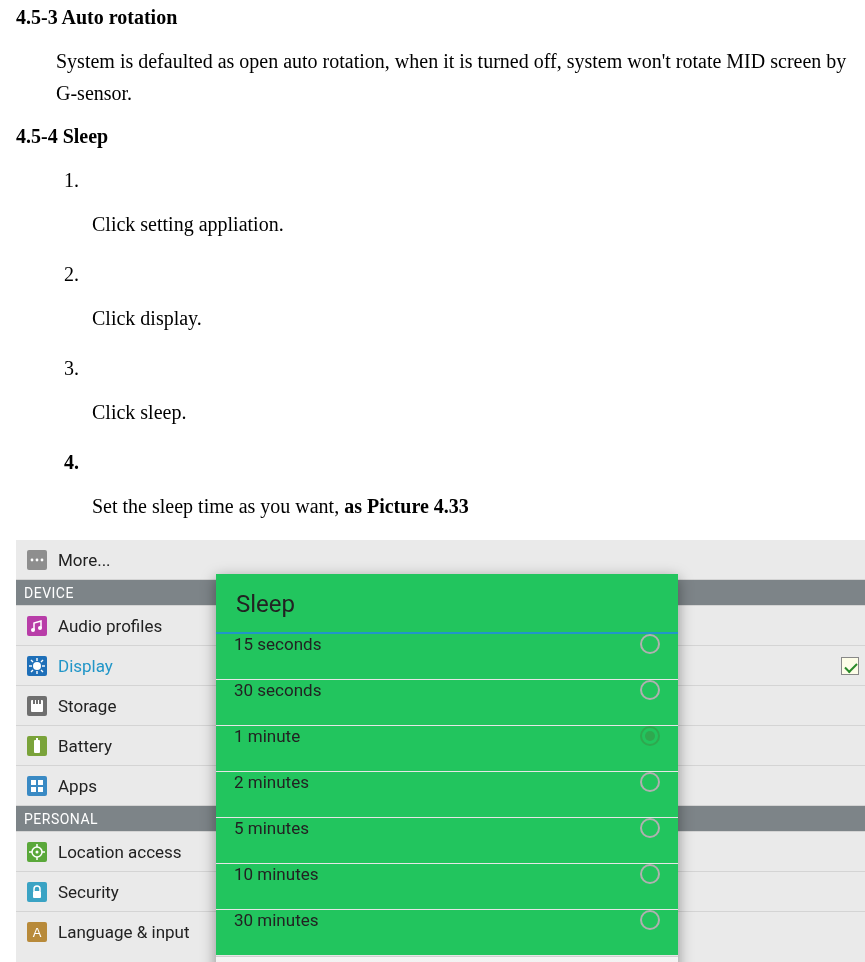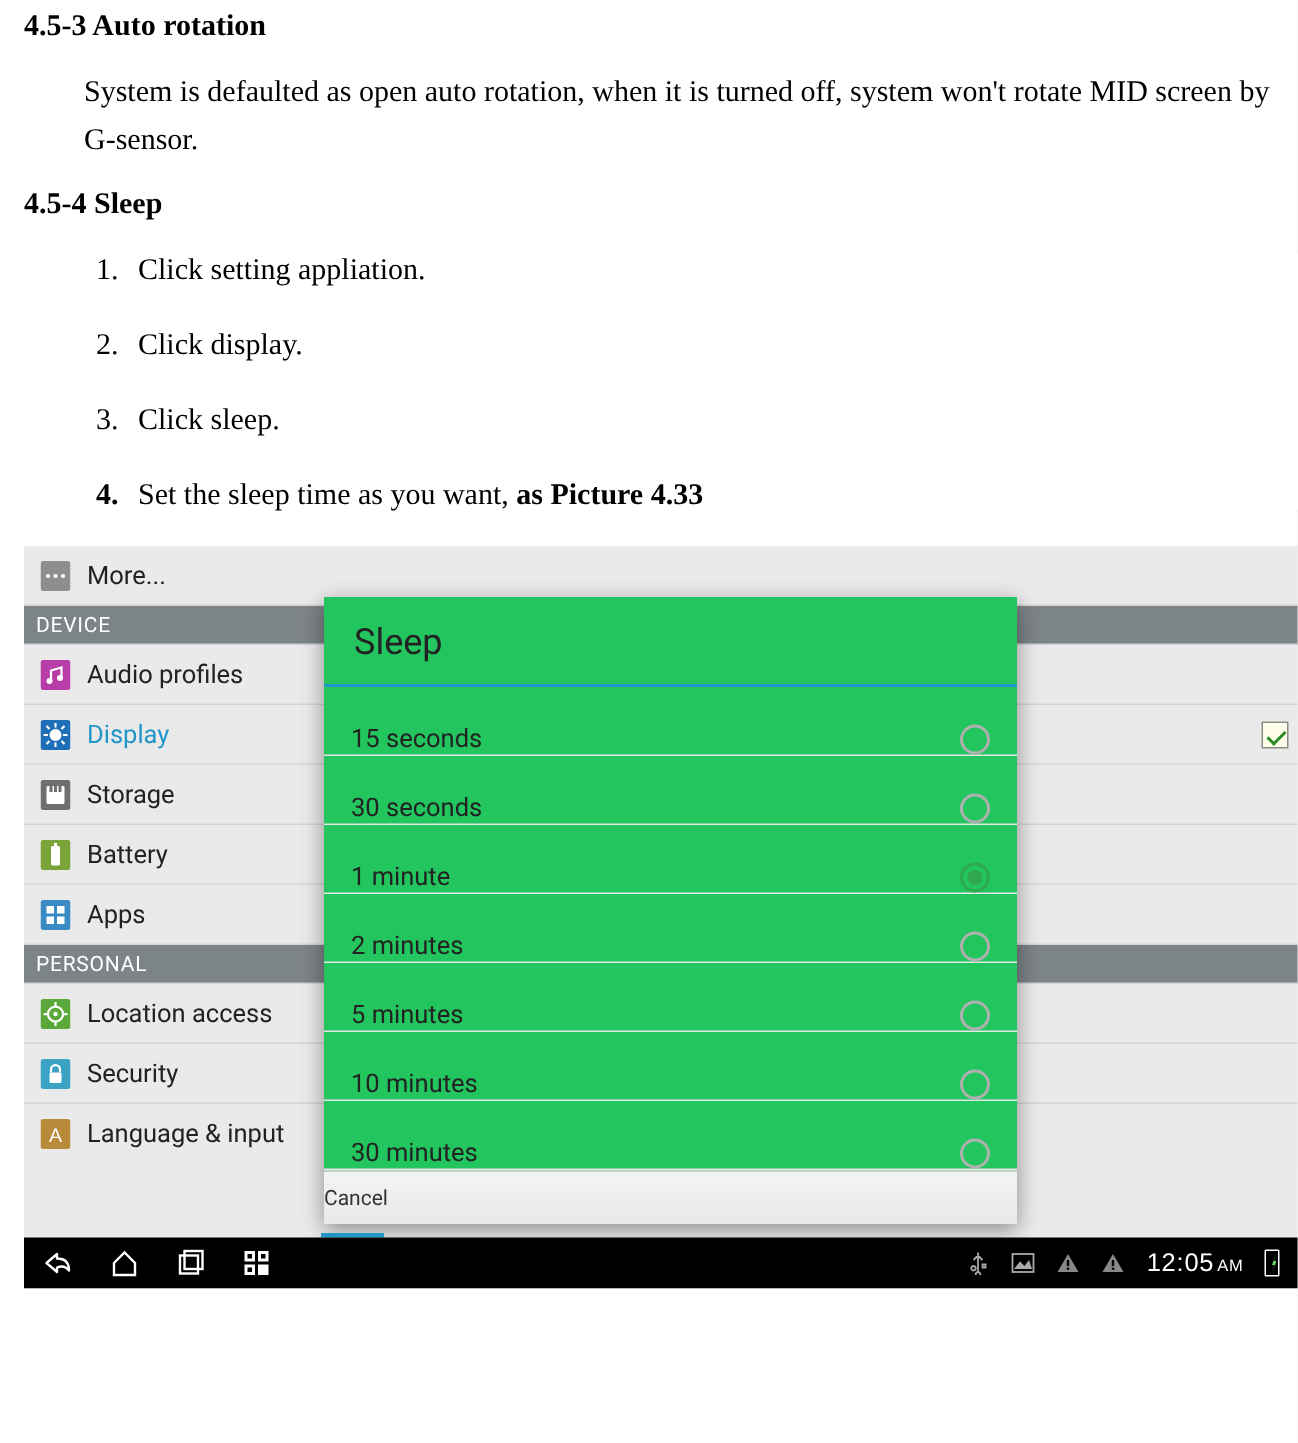--- a/index.html
+++ b/index.html
@@ -3,35 +3,35 @@
 <meta charset="utf-8">
 <style>
   * { box-sizing: border-box; margin: 0; padding: 0; }
   body { font-family: "Times New Roman", Times, serif; font-size: 20px; color: #000; background: #fff; width: 865px; }
   .doc { padding: 4px 16px 20px 16px; }
   .h4 { font-weight: bold; font-size: 20px; margin: 2px 0 16px 0; }
   .body-text { margin: 12px 0 16px 40px; line-height: 1.6; }
   .ol-wrap { margin-left: 48px; }
   .ol-item { display: flex; margin-bottom: 18px; line-height: 1.6; }
   .ol-num { width: 28px; flex-shrink: 0; }
-  .ol-text { flex: 1; }
+  .ol-text { flex: 1; margin-top: 44px; }
   .caption { font-weight: bold; margin: 18px 0 18px 212px; font-size: 20px; }
 
   .screenshot { width: 853px; height: 495px; margin: 14px auto 0 auto; background: #efefef; position: relative; overflow: hidden; font-family: Roboto, Arial, sans-serif; }
   .list-area { position: absolute; left: 0; right: 0; top: 0; bottom: 34px; background: #eaeaea; }
   .row { height: 40px; border-bottom: 1px solid #d4d4d4; display: flex; align-items: center; padding: 0 10px; font-size: 17px; color: #222; background: #eaeaea; }
   .row.section { background: #7d8488; color: #fff; font-size: 14px; letter-spacing: 0.5px; height: 26px; padding-left: 8px; }
   .row .ic { width: 22px; height: 22px; margin-right: 10px; display: flex; align-items: center; justify-content: center; }
   .row.selected { color: #2196c8; }
   .row .chk { margin-left: auto; width: 18px; height: 18px; border: 1px solid #888; background: #fdfde8; position: relative; }
   .row .chk::after { content: ""; position: absolute; left: 3px; top: 5px; width: 10px; height: 5px; border-left: 2px solid #2a8a2a; border-bottom: 2px solid #2a8a2a; transform: rotate(-45deg); }
 
   .dialog { position: absolute; left: 200px; top: 34px; width: 462px; background: #22c55e; box-shadow: 0 4px 14px rgba(0,0,0,0.4); }
   .dialog-title { font-size: 24px; color: #222; padding: 16px 20px 14px 20px; border-bottom: 2px solid #2196c8; }
-  .opt { display: flex; align-items: flex-end; height: 46px; padding: 0 18px; border-bottom: 1px solid #e6e6e6; font-size: 17px; color: #222; }
+  .opt { display: flex; align-items: flex-start; height: 46px; padding: 0 18px; border-bottom: 1px solid #e6e6e6; font-size: 17px; color: #222; }
   .opt:last-of-type { border-bottom: none; }
   .radio { margin-left: auto; width: 20px; height: 20px; border-radius: 50%; border: 2px solid #b0b0b0; position: relative; }
   .radio.on { border-color: #2fa84f; }
   .radio.on::after { content: ""; position: absolute; left: 3px; top: 3px; width: 10px; height: 10px; border-radius: 50%; background: #2fa84f; }
   .dlg-btn { height: 36px; border-top: 1px solid #cfcfcf; background: linear-gradient(#f4f4f4,#e8e8e8); display: flex; align-items: center; justify-content: flex-start; font-size: 14px; color: #333; }
 
   .navbar { position: absolute; left: 0; right: 0; bottom: 0; height: 34px; background: #000; display: flex; align-items: center; color: #fff; font-family: Arial, sans-serif; }
   .nav-left { display: flex; gap: 22px; padding-left: 12px; }
   .nav-left .nic { width: 22px; height: 22px; display: flex; align-items: center; justify-content: center; }
   .nav-right { margin-left: auto; display: flex; align-items: center; gap: 14px; padding-right: 16px; }

